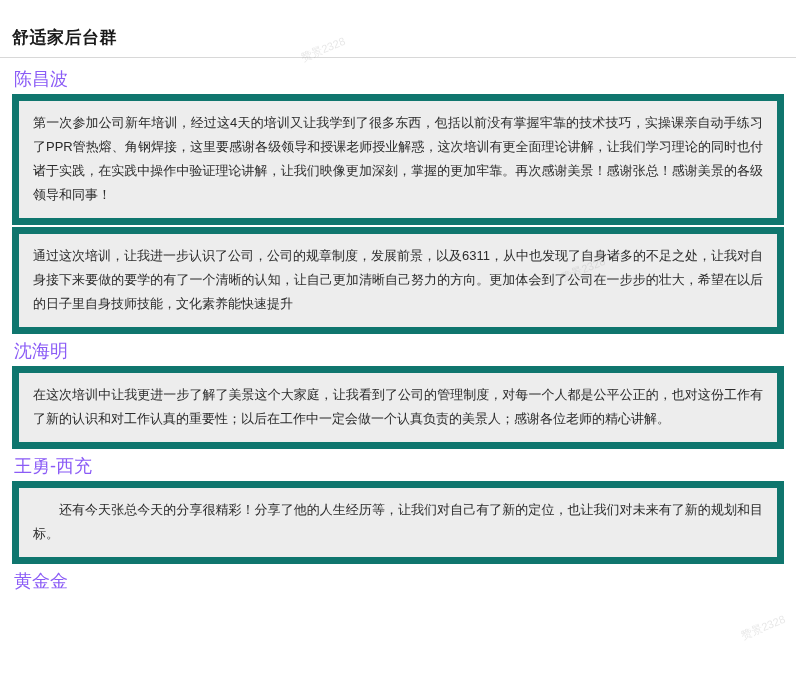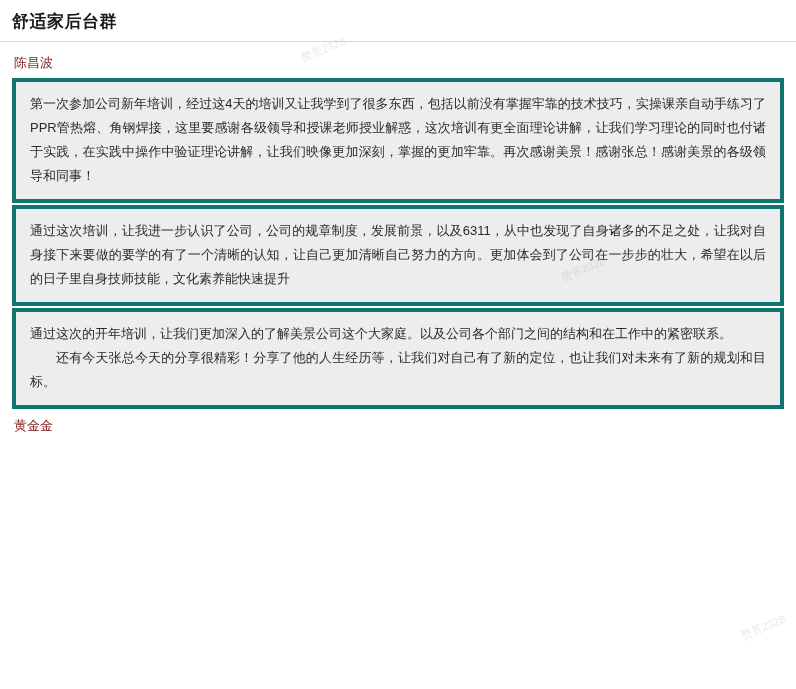--- a/index.html
+++ b/index.html
@@ -18,41 +18,41 @@
   .page {
     width: 796px;
     position: relative;
     box-sizing: border-box;
     padding: 0 0 0 0;
   }
   .page-title {
     font-size: 17px;
     font-weight: bold;
     color: #1a1a1a;
-    padding: 10px 12px 8px 12px;
+    padding: 26px 12px 8px 12px;
     letter-spacing: 0.5px;
   }
   .title-divider {
     height: 1px;
     background: #d8d8d8;
     margin: 0 0 6px 0;
   }
   .entry {
     padding: 0 12px;
     margin-bottom: 2px;
   }
   .entry-author {
-    font-size: 13px;
-    color: #7f1d1d;
+    font-size: 18px;
+    color: #8b5cf6;
     padding: 6px 2px 6px 2px;
     line-height: 18px;
   }
   .entry-body {
     background: #ededed;
-    border: 4px solid #0f766e;
+    border: 7px solid #0f766e;
     font-size: 13px;
     line-height: 24px;
     color: #2b2b2b;
     padding: 10px 14px 11px 14px;
     text-align: justify;
     box-sizing: border-box;
   }
   .entry-body p {
     margin: 0;
   }
@@ -82,24 +82,30 @@
       <p>第一次参加公司新年培训，经过这4天的培训又让我学到了很多东西，包括以前没有掌握牢靠的技术技巧，实操课亲自动手练习了PPR管热熔、角钢焊接，这里要感谢各级领导和授课老师授业解惑，这次培训有更全面理论讲解，让我们学习理论的同时也付诸于实践，在实践中操作中验证理论讲解，让我们映像更加深刻，掌握的更加牢靠。再次感谢美景！感谢张总！感谢美景的各级领导和同事！</p>
     </div>
   </div>
 
   <div class="entry">
     <div class="entry-body">
       <p>通过这次培训，让我进一步认识了公司，公司的规章制度，发展前景，以及6311，从中也发现了自身诸多的不足之处，让我对自身接下来要做的要学的有了一个清晰的认知，让自己更加清晰自己努力的方向。更加体会到了公司在一步步的壮大，希望在以后的日子里自身技师技能，文化素养能快速提升</p>
     </div>
   </div>
 
+  <div class="entry">
+    <div class="entry-author">沈海明</div>
+    <div class="entry-body">
+      <p>在这次培训中让我更进一步了解了美景这个大家庭，让我看到了公司的管理制度，对每一个人都是公平公正的，也对这份工作有了新的认识和对工作认真的重要性；以后在工作中一定会做一个认真负责的美景人；感谢各位老师的精心讲解。</p>
+    </div>
+  </div>
 
   <div class="entry">
+    <div class="entry-author">王勇-西充</div>
     <div class="entry-body">
-      <p>通过这次的开年培训，让我们更加深入的了解美景公司这个大家庭。以及公司各个部门之间的结构和在工作中的紧密联系。</p>
       <p class="indent">还有今天张总今天的分享很精彩！分享了他的人生经历等，让我们对自己有了新的定位，也让我们对未来有了新的规划和目标。</p>
     </div>
   </div>
 
   <div class="entry">
     <div class="entry-author">黄金金</div>
 
   </div>
 
   <div class="watermark" style="left:300px; top:42px;">赞景2328</div>

